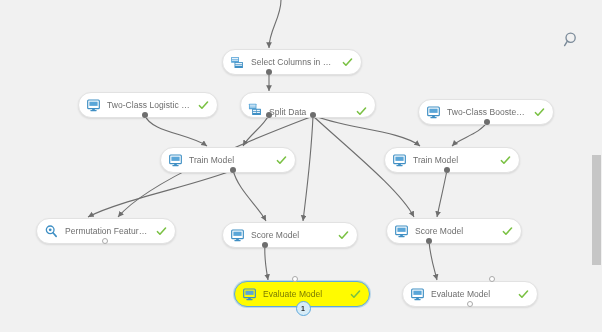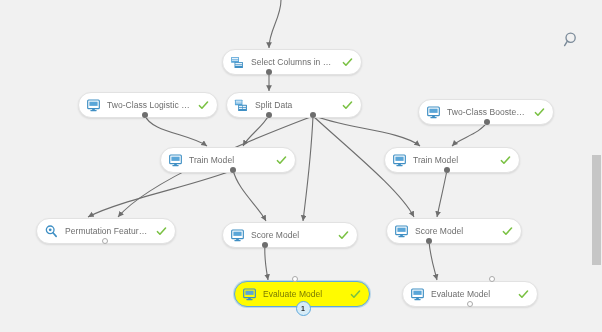--- a/index.html
+++ b/index.html
@@ -133,21 +133,21 @@
           <rect x="1.8" y="2.1" width="12.4" height="9.3" rx="1.0" fill="none" stroke="#3f8fc4" stroke-width="1.25"></rect>
           <rect x="3.6" y="3.9" width="8.8" height="4.5" fill="#5aa6d8"></rect>
           <rect x="6.6" y="11.4" width="2.8" height="1.6" fill="#3f8fc4"></rect>
           <rect x="4.6" y="12.9" width="6.8" height="1.2" rx="0.5" fill="#3f8fc4"></rect>
         </svg>
         <span class="label">Two-Class Logistic Regression</span>
         <svg viewBox="0 0 12 12" class="check">
           <path d="M1.6 6.2 L4.3 9.0 L10.4 2.2" fill="none" stroke="#7ac143" stroke-width="1.7" stroke-linecap="round" stroke-linejoin="round"></path>
         </svg>
       </div>
-      <div class="node" style="left: 226px; top: 92px; width: 136px;">
+      <div class="node" style="left: 240px; top: 92px; width: 136px; align-items: flex-end;">
         <svg viewBox="0 0 16 16" class="ico">
           <rect x="1.0" y="1.8" width="8.0" height="6.0" rx="0.6" fill="#5aa6d8"></rect>
           <rect x="1.9" y="2.8" width="6.2" height="1.2" fill="#e8f3fb"></rect>
           <rect x="1.9" y="4.7" width="6.2" height="1.1" fill="#e8f3fb"></rect>
           <rect x="4.4" y="7.2" width="9.4" height="6.6" rx="0.6" fill="#3f8fc4"></rect>
           <rect x="5.3" y="8.3" width="3.4" height="1.3" fill="#eaf4fb"></rect>
           <rect x="9.3" y="8.3" width="3.4" height="1.3" fill="#eaf4fb"></rect>
           <rect x="5.3" y="10.4" width="3.4" height="1.3" fill="#eaf4fb"></rect>
           <rect x="9.3" y="10.4" width="3.4" height="1.3" fill="#eaf4fb"></rect>
         </svg>

